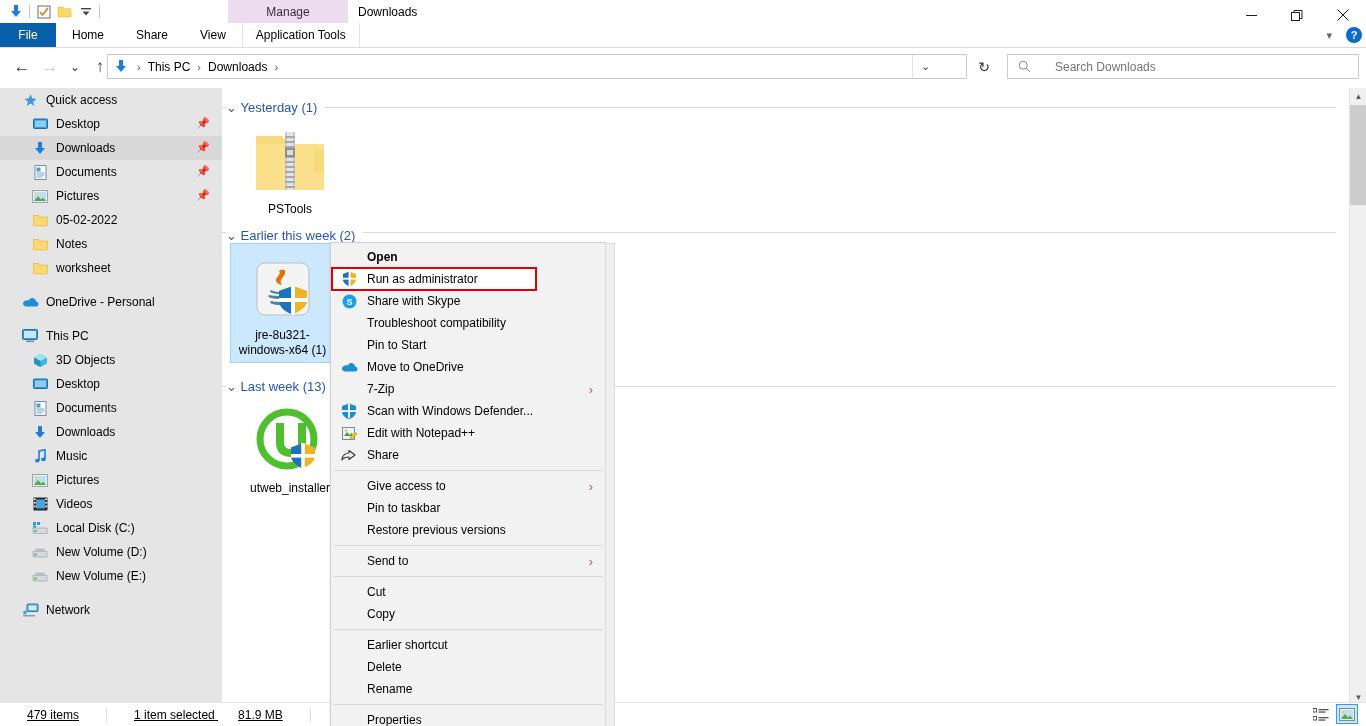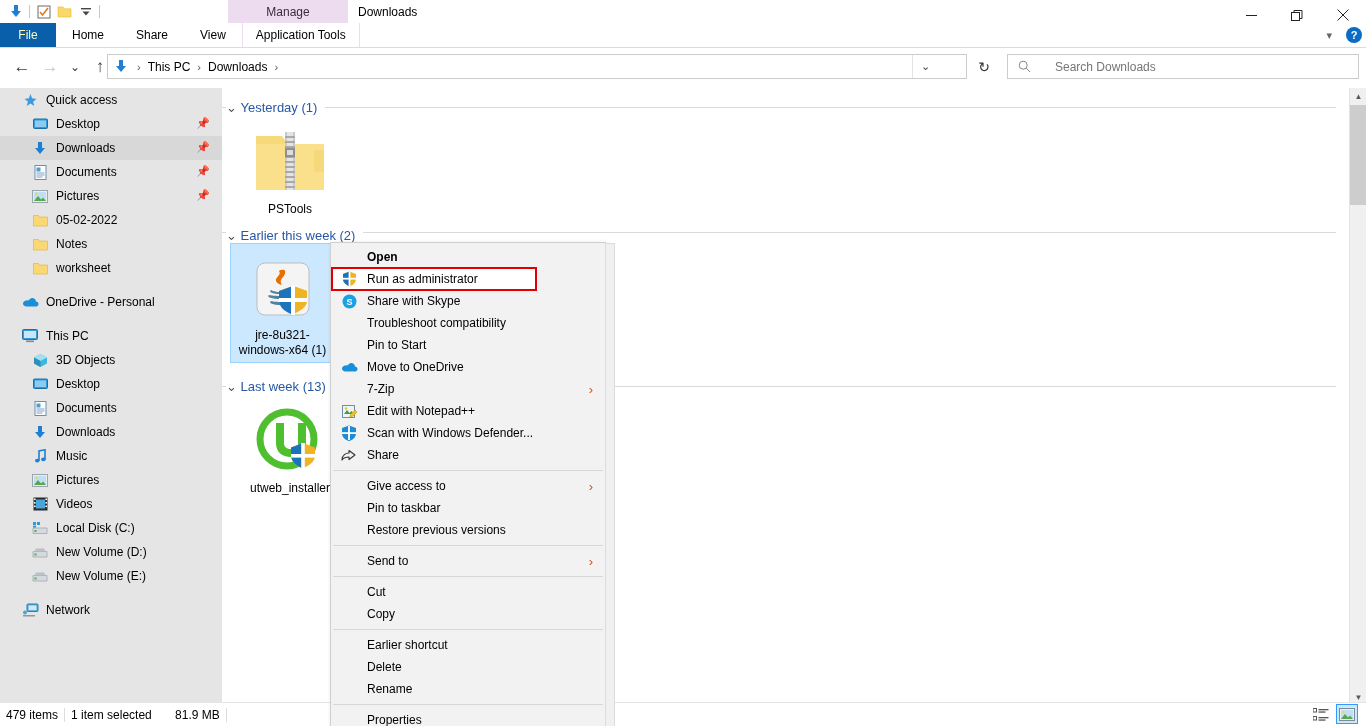--- a/index.html
+++ b/index.html
@@ -186,21 +186,21 @@
   .vs-thumb {
     position: absolute; top: 17px; left: 0; width: 17px; height: 100px; background: #cdcdcd;
   }
 
   
   .statusbar {
     position: absolute; left: 0; bottom: 0; width: 1366px; height: 24px;
     background: #fff; border-top: 1px solid #e4e4e4;
     display: flex; align-items: center; font-size: 12px; color: #000;
   }
-  .sb-item { padding: 0 6px; }
+  .sb-item { padding: 0 27px; text-decoration: underline; }
   .sb-sep { width: 1px; height: 14px; background: #dcdcdc; }
   .viewbtns { position: absolute; right: 8px; bottom: 2px; display: flex; gap: 4px; align-items: center; }
   .vb { width: 22px; height: 20px; display: flex; align-items: center; justify-content: center; }
   .vb.active { background: #cce8ff; border: 1px solid #3399ff; }
 </style>
 </head>
 <body>
 
 <div id="app">
 
@@ -724,39 +724,39 @@
     </div>
 
     <div class="mi">
       <span class="mi-ic"></span>
       <span>7-Zip</span>
       <span class="arrow">›</span>
     </div>
 
     <div class="mi">
       <span class="mi-ic">
+        <svg width="16" height="16" viewBox="0 0 16 16">
+            <path d="M8 0.5l7 2.5v5.4c0 4.2-4 6.7-7 7.6-3-0.9-7-3.4-7-7.6V3z" fill="#1e8bd4"></path>
+            <rect x="7.1" y="1" width="1.8" height="14" fill="#fff"></rect>
+            <rect x="1" y="7.2" width="14" height="1.8" fill="#fff"></rect>
+          </svg>
+      </span>
+      <span>Scan with Windows Defender...</span>
+    </div>
+
+    <div class="mi">
+      <span class="mi-ic">
         <svg width="15" height="15" viewBox="0 0 15 15">
             <rect x="0.5" y="1.5" width="12" height="12" fill="#eef3f7" stroke="#6f8ea8"></rect>
             <path d="M2 10l3-4 2.5 3L9.5 7l2.5 3z" fill="#4b9b3f"></path>
             <circle cx="4" cy="4.5" r="1.2" fill="#f0c419"></circle>
             <path d="M8.5 10.5l4.5-4.5 2 2-4.5 4.5-2.6.6z" fill="#f0c419" stroke="#b08c10" stroke-width=".5"></path>
           </svg>
       </span>
       <span>Edit with Notepad++</span>
-    </div>
-
-    <div class="mi">
-      <span class="mi-ic">
-        <svg width="16" height="16" viewBox="0 0 16 16">
-            <path d="M8 0.5l7 2.5v5.4c0 4.2-4 6.7-7 7.6-3-0.9-7-3.4-7-7.6V3z" fill="#1e8bd4"></path>
-            <rect x="7.1" y="1" width="1.8" height="14" fill="#fff"></rect>
-            <rect x="1" y="7.2" width="14" height="1.8" fill="#fff"></rect>
-          </svg>
-      </span>
-      <span>Scan with Windows Defender...</span>
     </div>
 
     <div class="mi">
       <span class="mi-ic">
         <svg width="16" height="14" viewBox="0 0 16 14">
             <path d="M1 12c0-5 4-7 7-7V2.5l6 4.5-6 4.5V9c-3 0-5.5 1-7 3z" fill="none" stroke="#3a3a3a" stroke-width="1.2" stroke-linejoin="round"></path>
           </svg>
       </span>
       <span>Share</span>
     </div>

